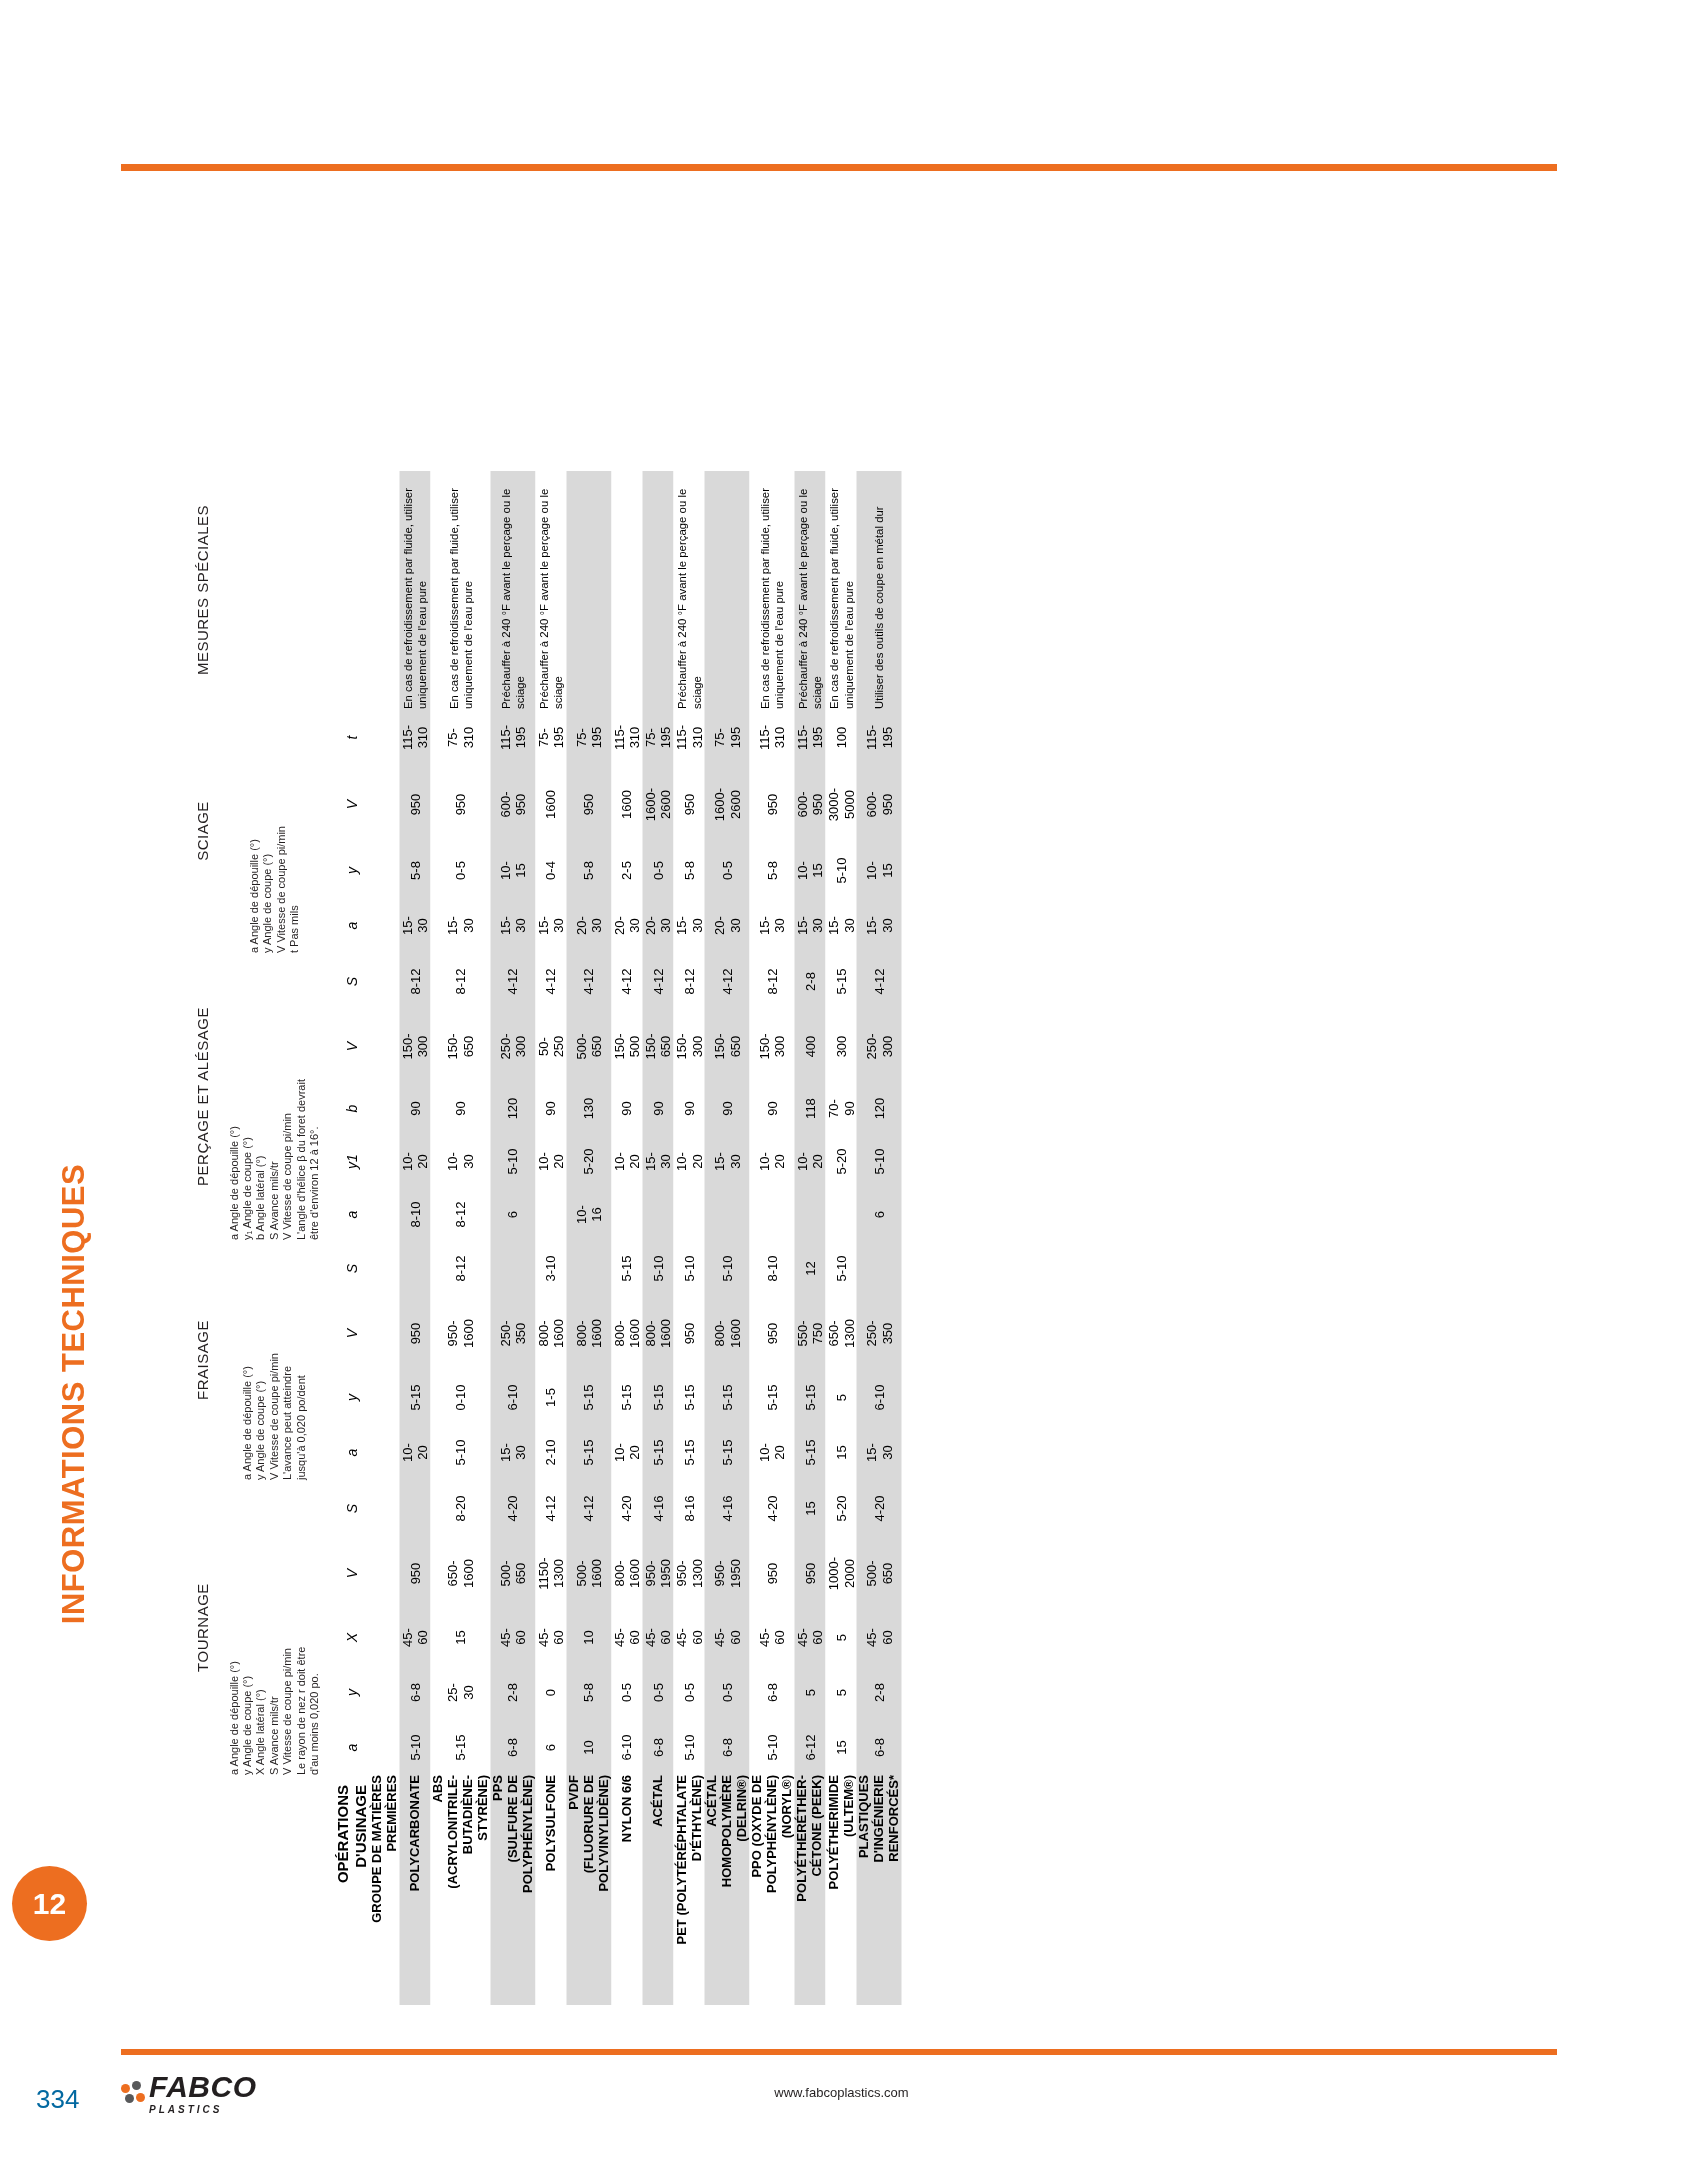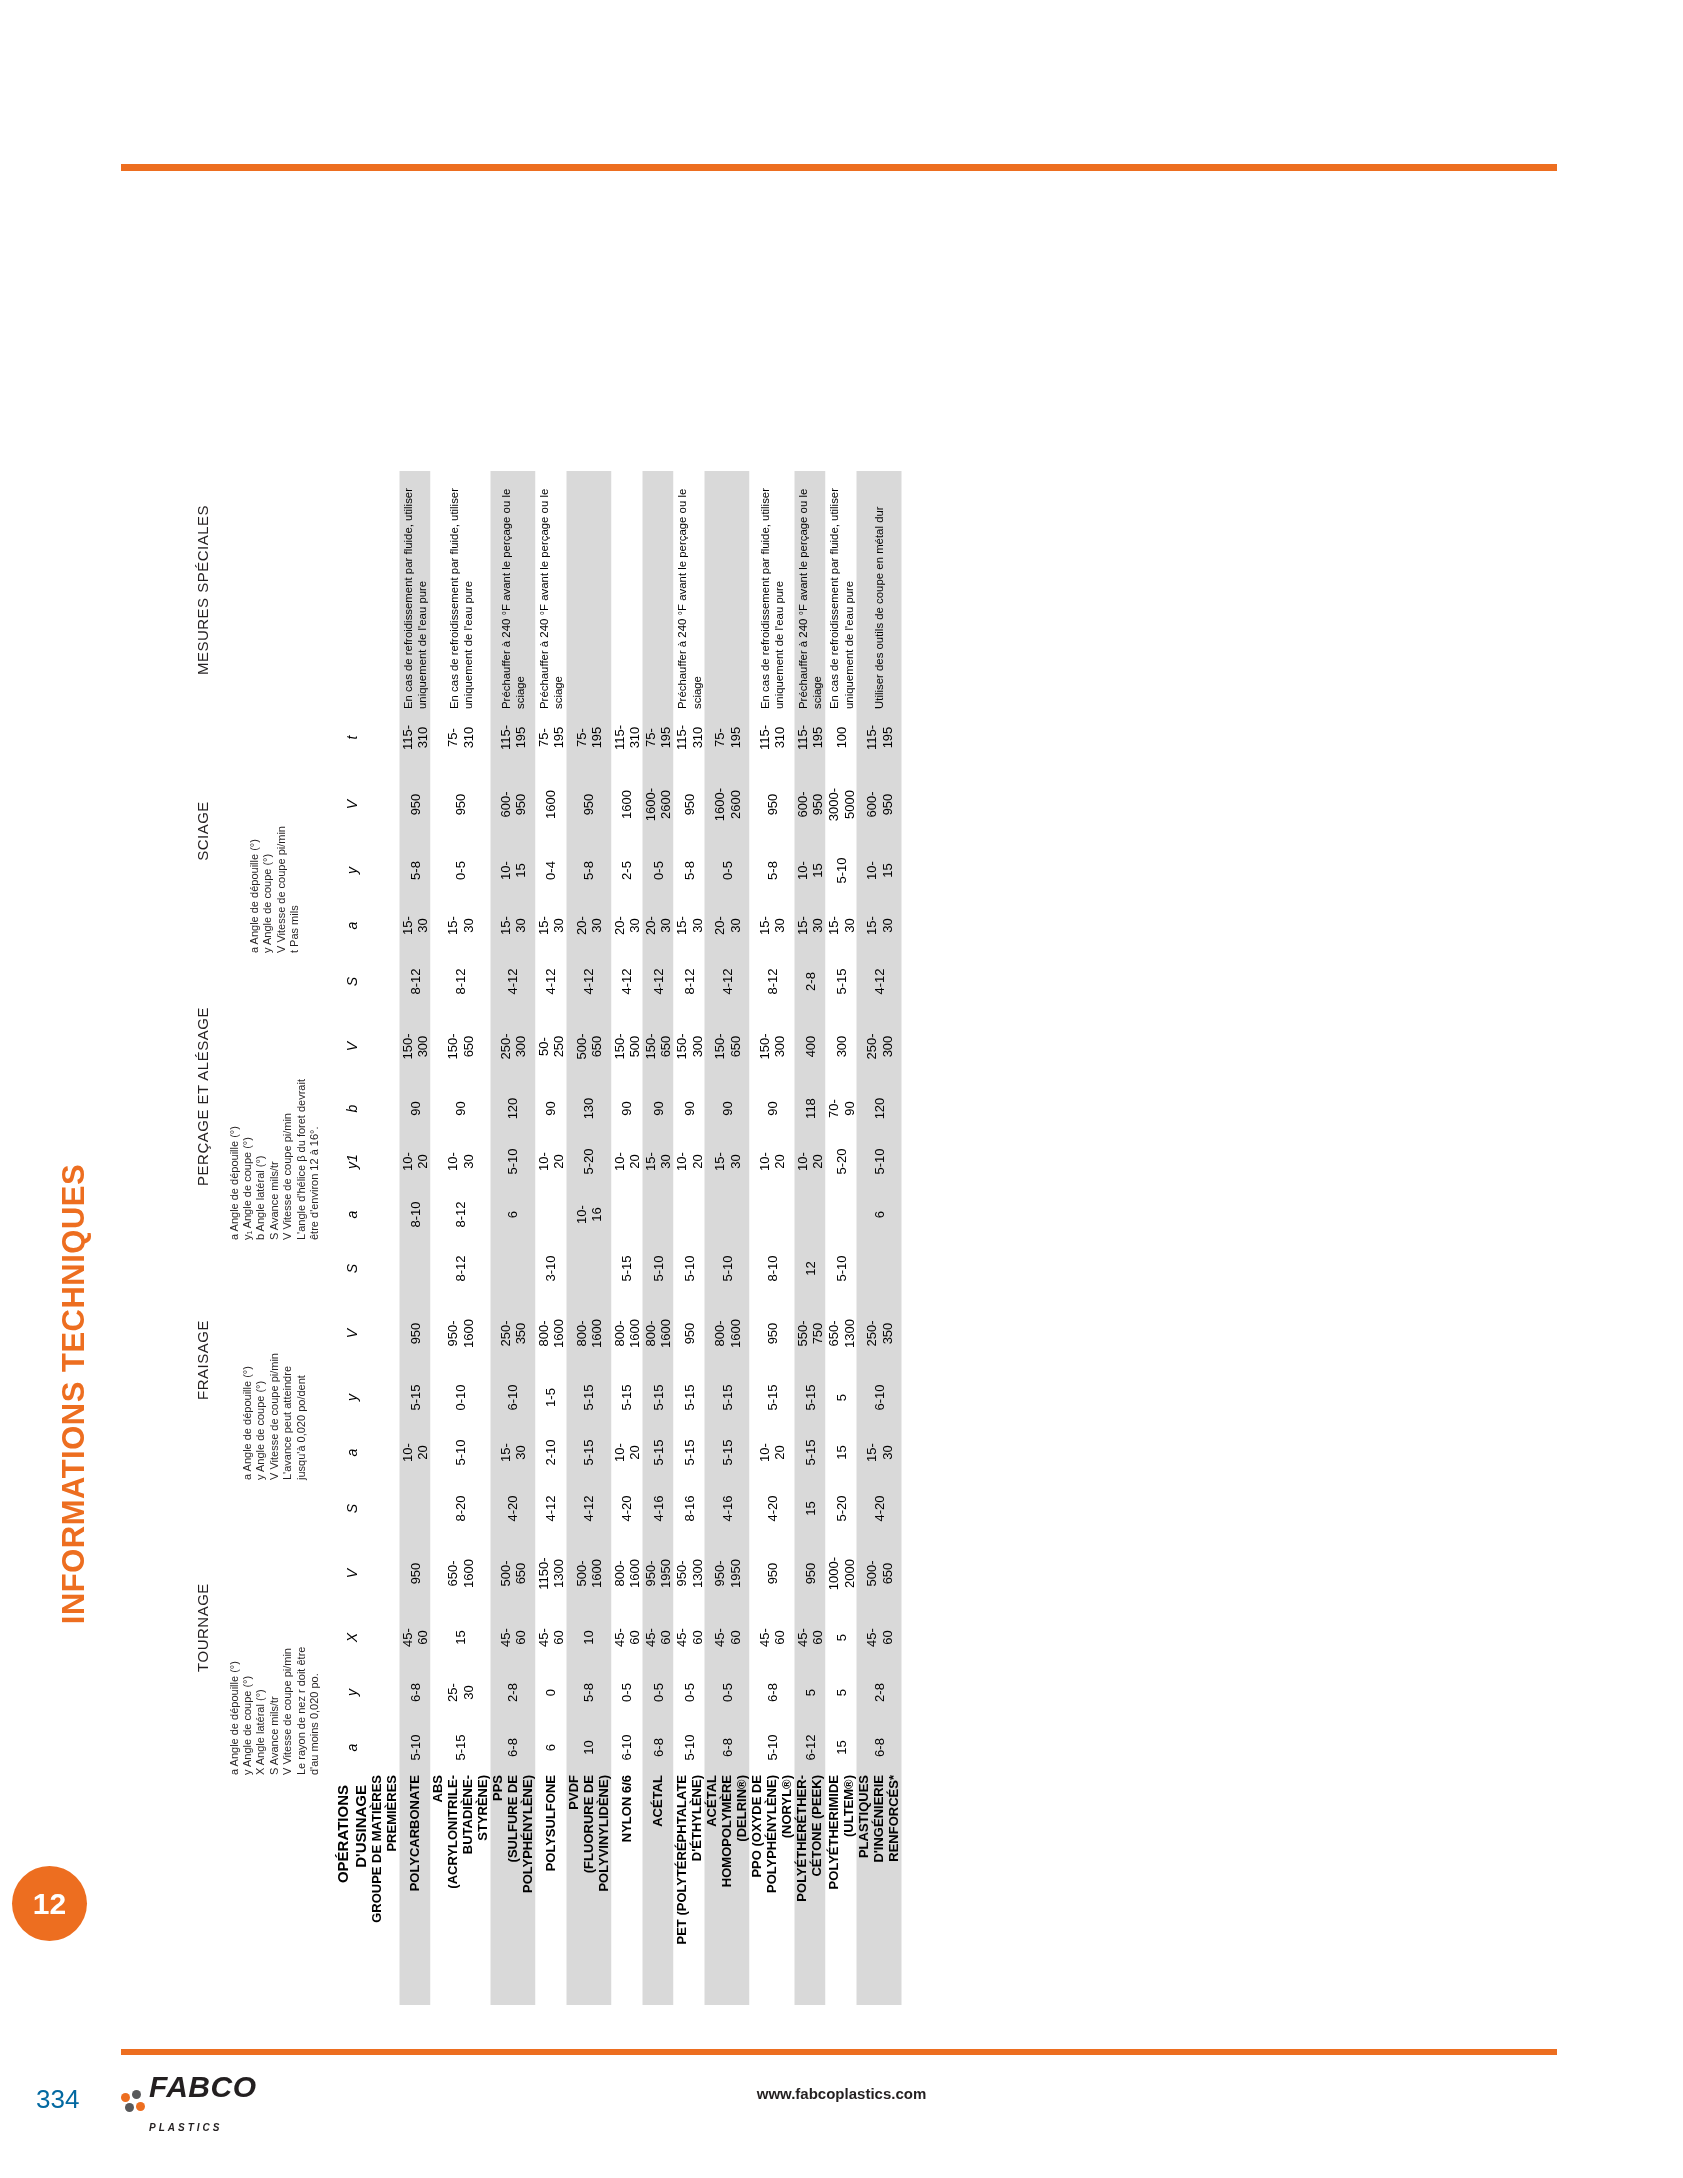--- a/index.html
+++ b/index.html
@@ -118,30 +118,30 @@
     font-weight: bold;
     color: #231F20;
     letter-spacing: 0.5px;
     line-height: 1;
   }
   .logo-sub {
     font-size: 10px;
     font-weight: bold;
     color: #231F20;
     letter-spacing: 3px;
-    margin-top: 20px;
+    margin-top: 2px;
   }
   .footer-url {
     position: absolute;
     left: 0;
     top: 2085px;
     width: 1683px;
     text-align: center;
-    font-size: 15px;
-    font-weight: bold;
+    font-size: 13px;
+    font-weight: normal;
     color: #231F20;
   }
 
   
   
   #table-stage {
     position: absolute;
     left: 842px;
     top: 1109px;
     width: 1792px;

